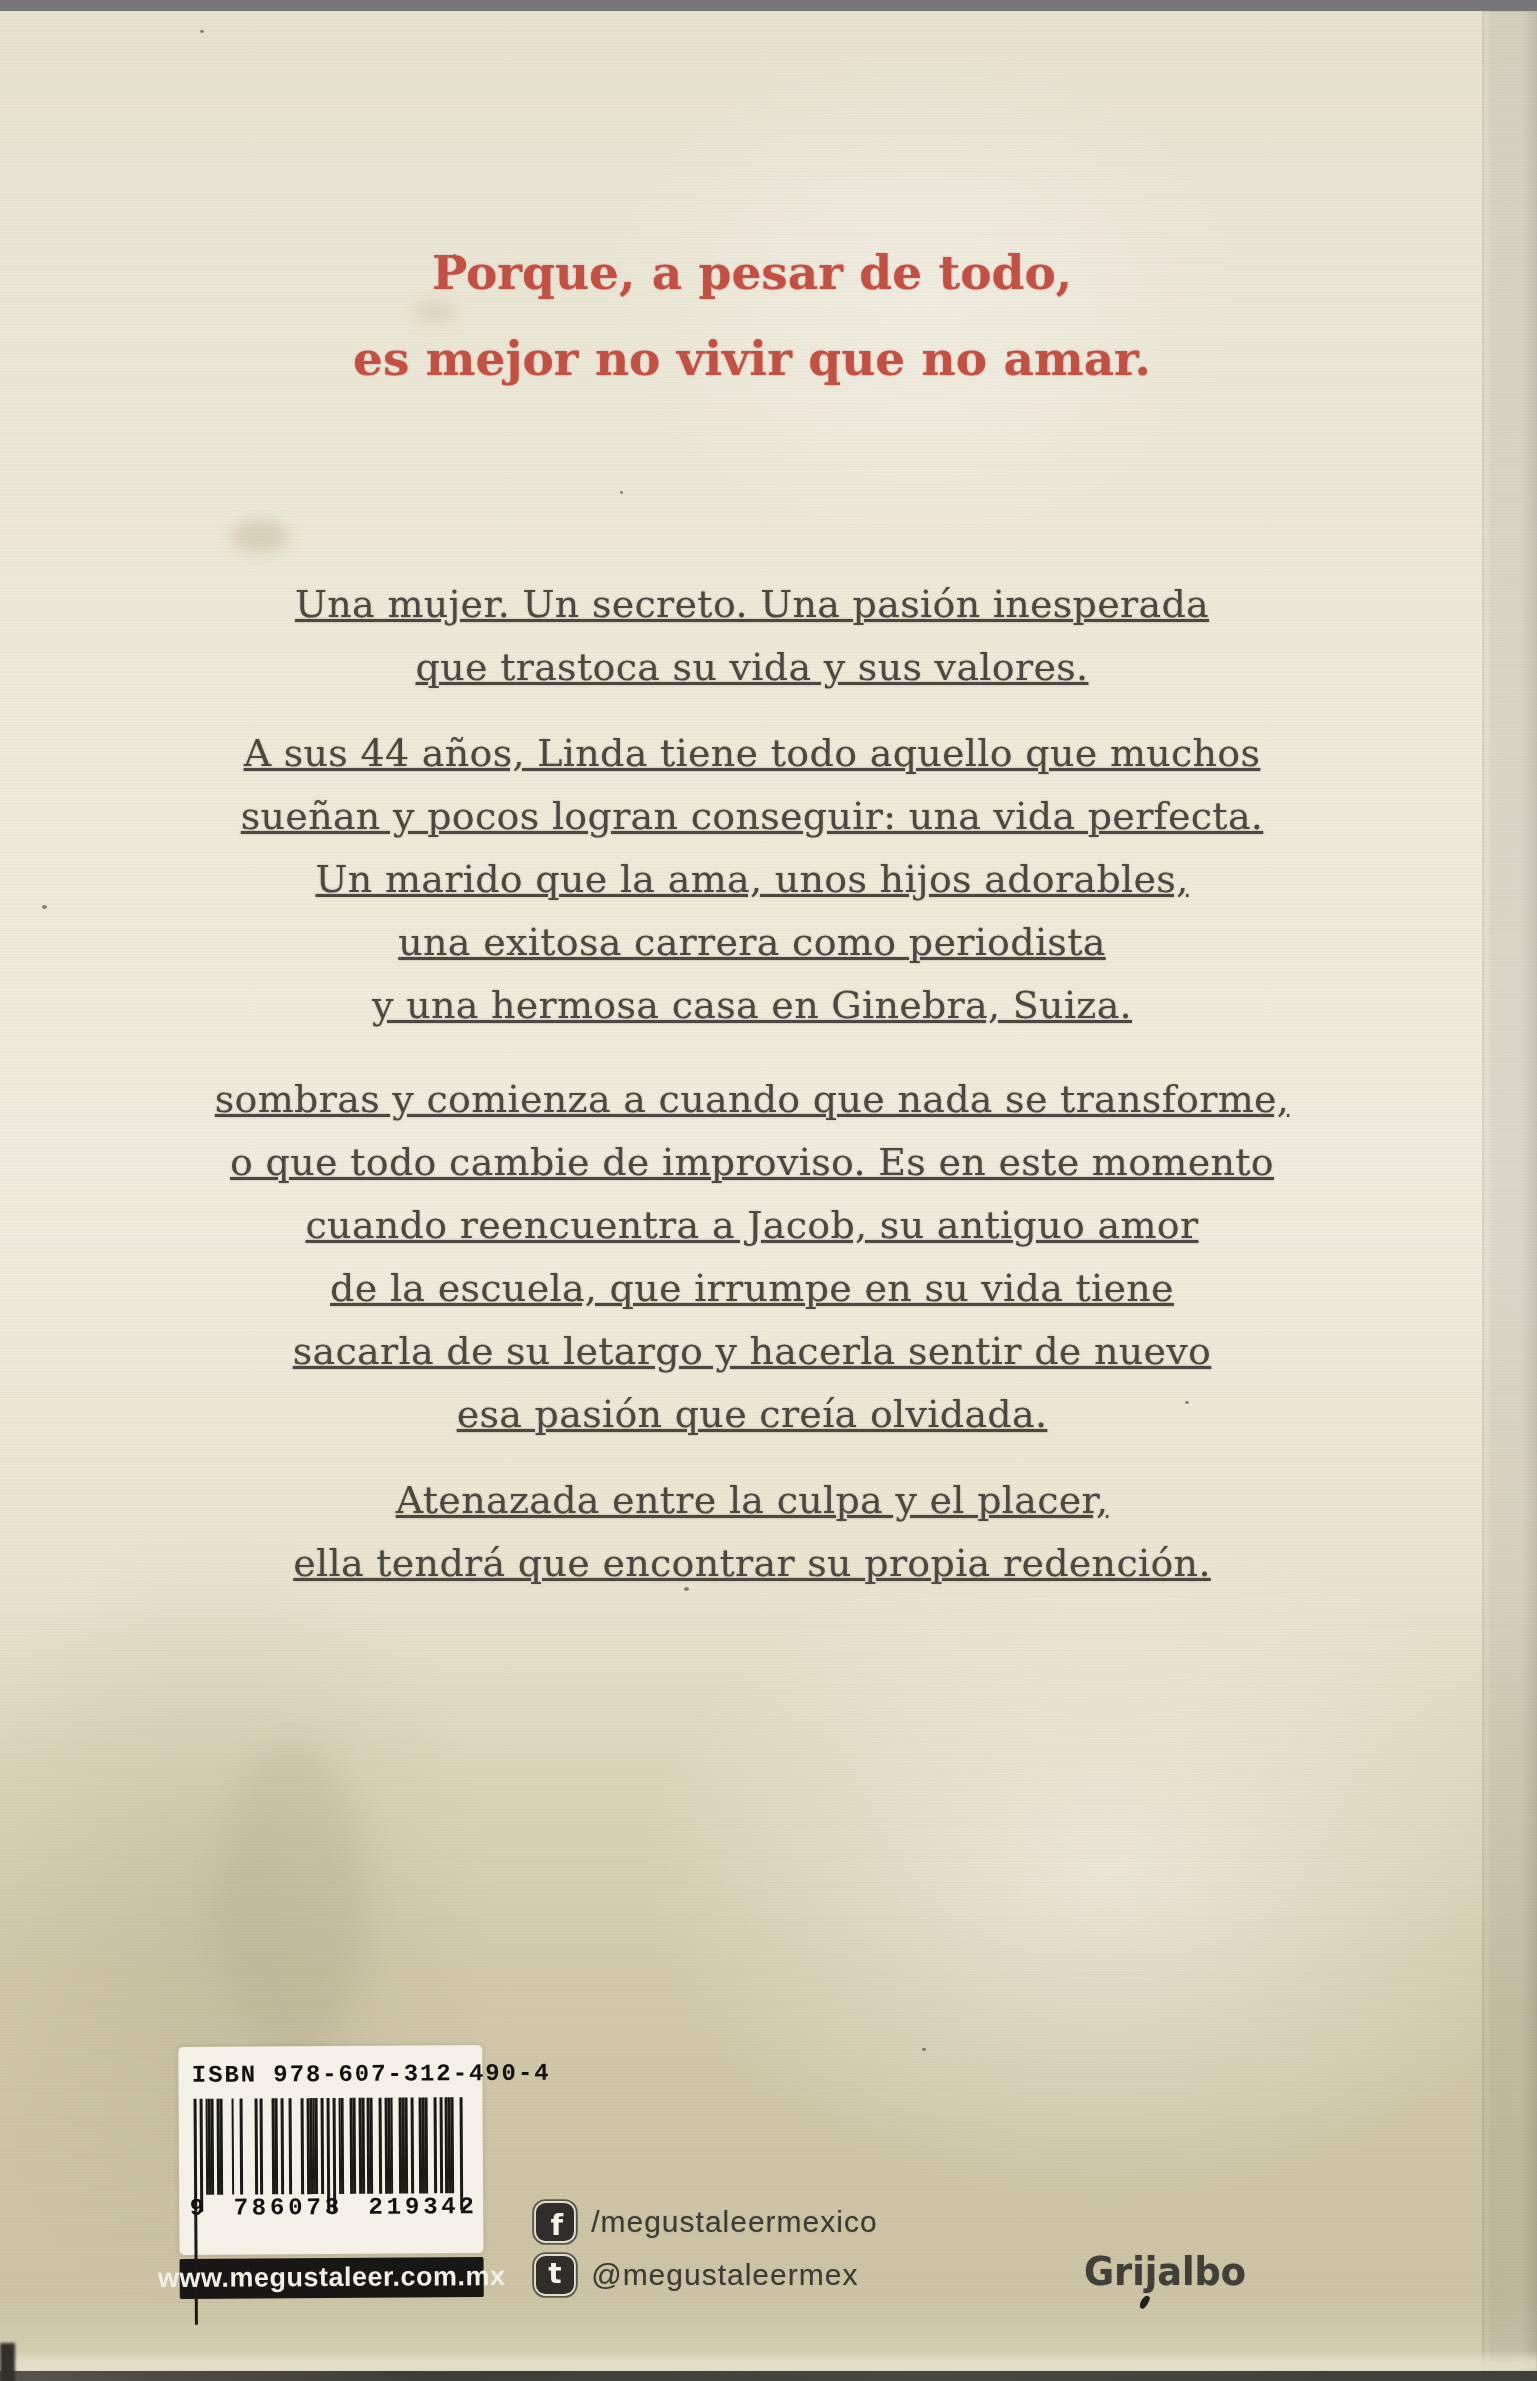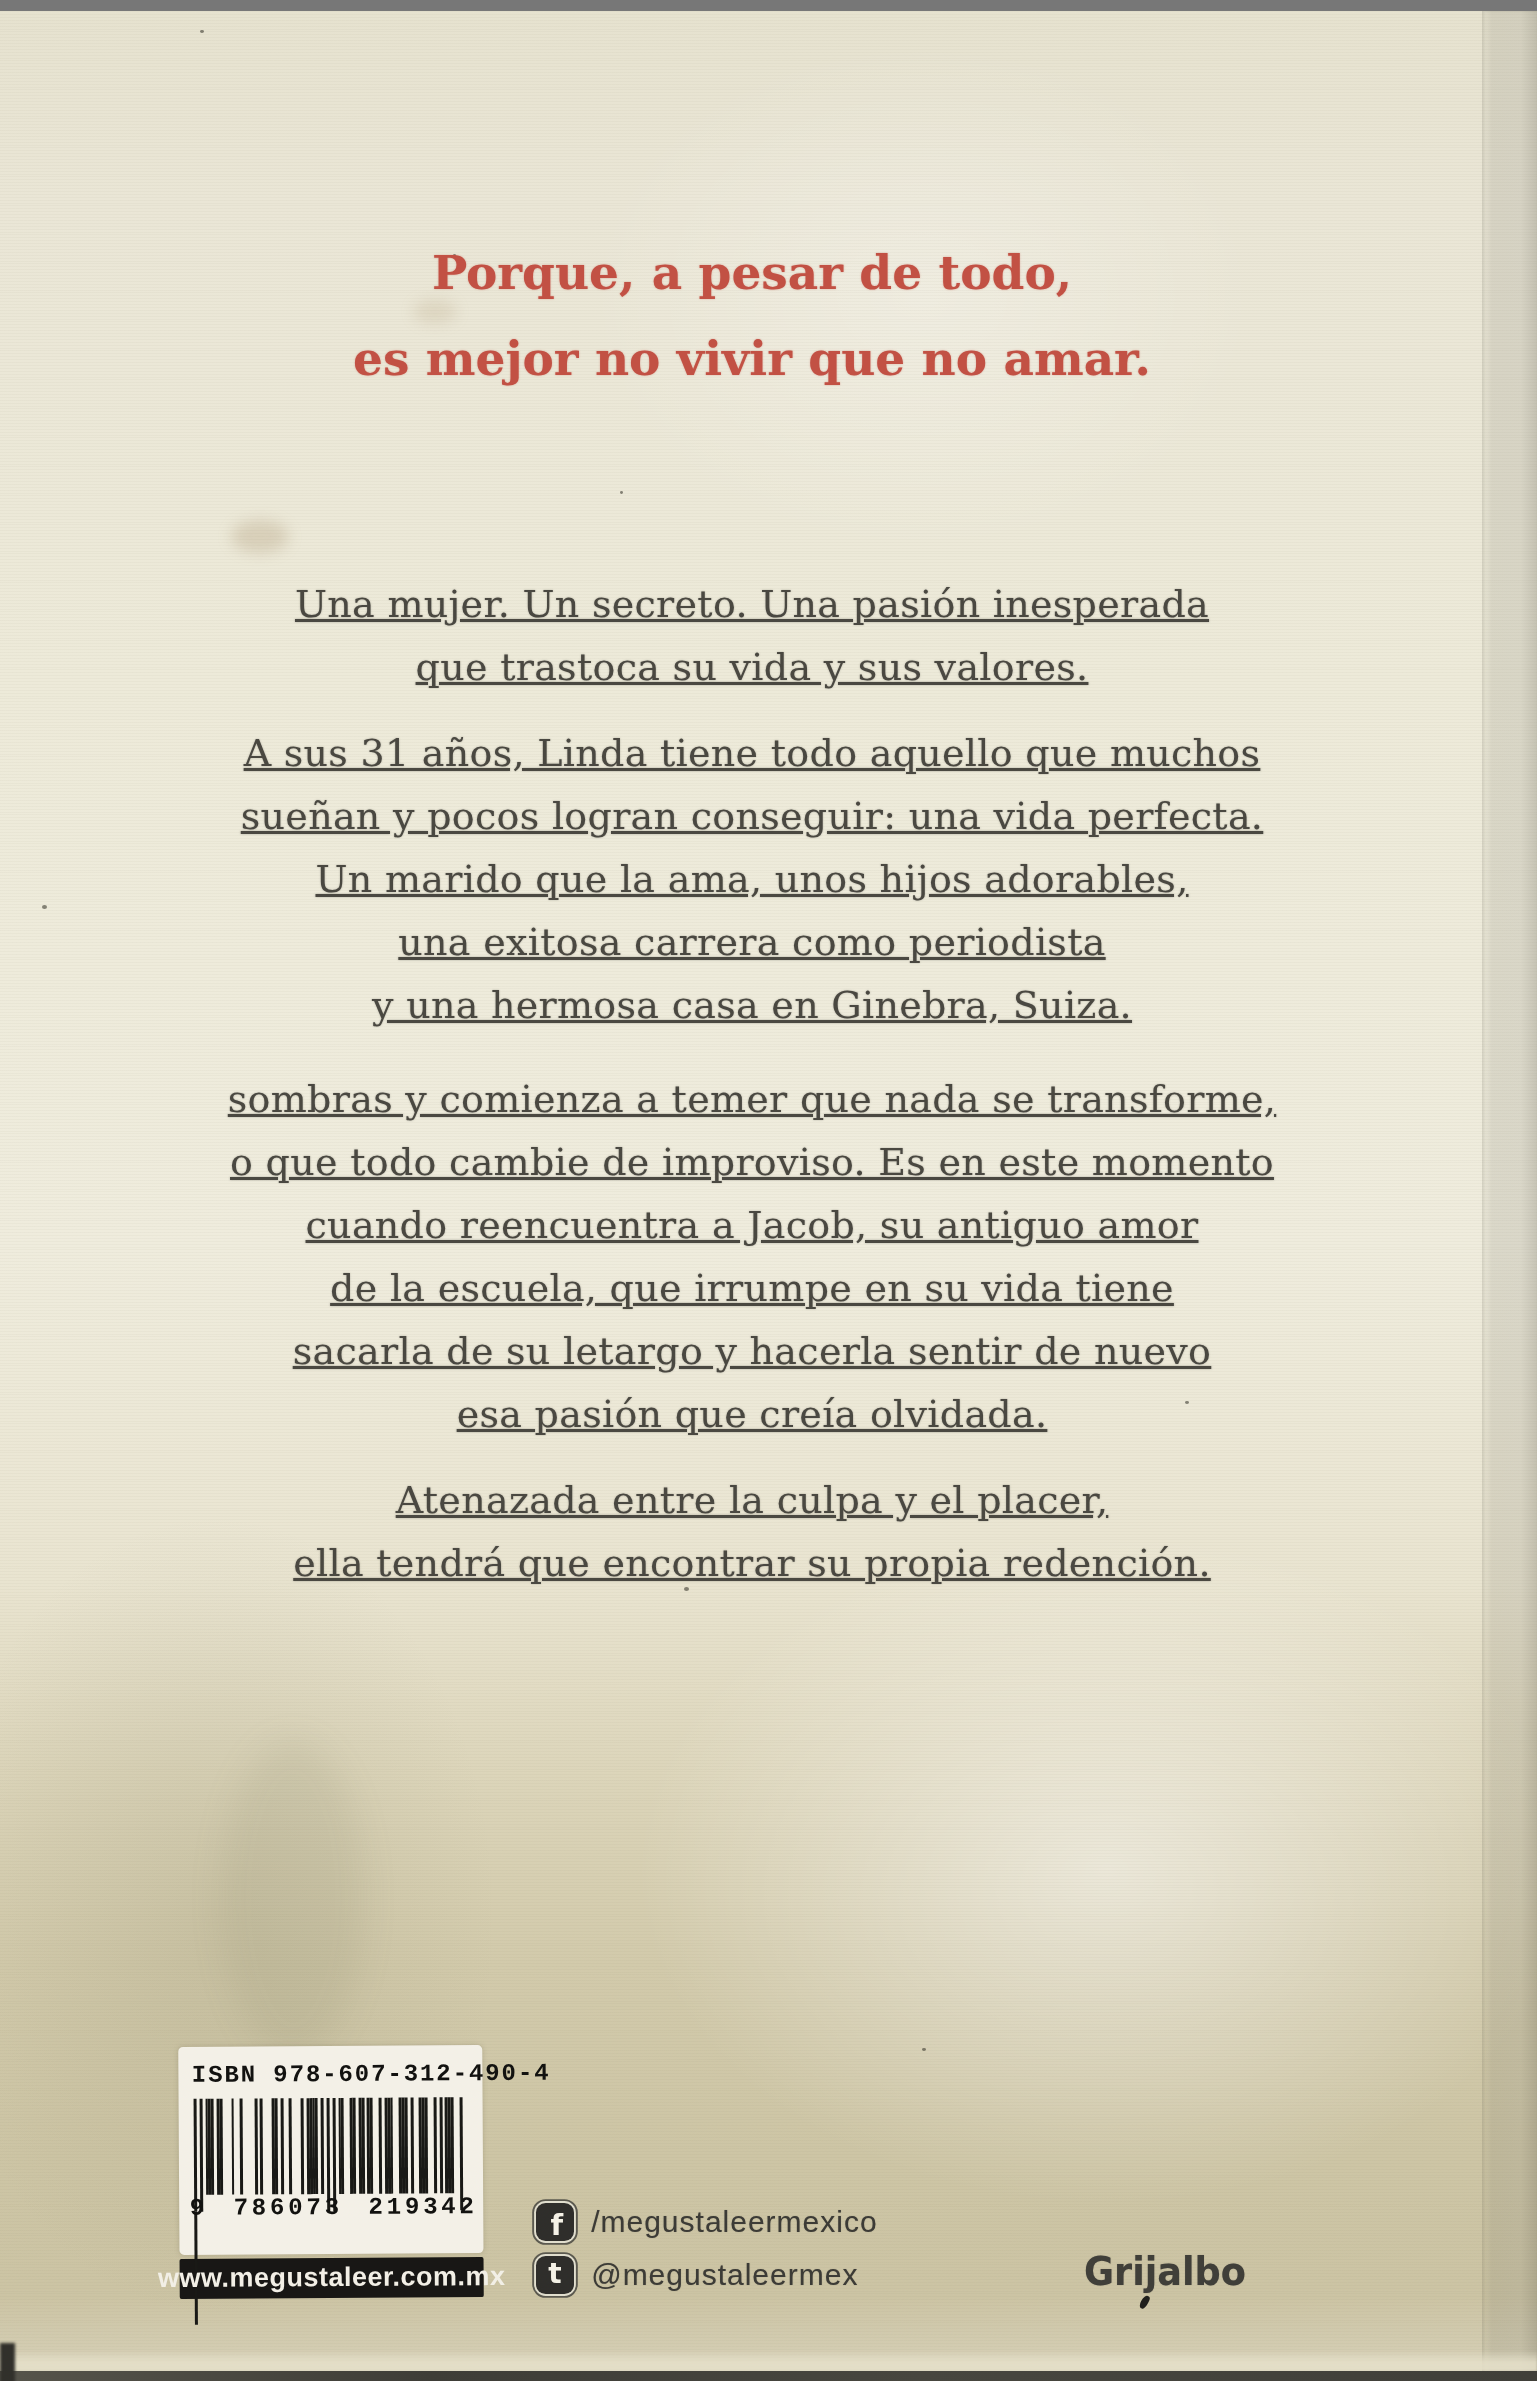--- a/index.html
+++ b/index.html
@@ -177,28 +177,28 @@
     <span class="line">Porque, a pesar de todo,</span>
     <span class="line">es mejor no vivir que no amar.</span>
   </div>
 
   <div class="content">
     <p>
       <span class="line">Una mujer. Un secreto. Una pasión inesperada</span>
       <span class="line">que trastoca su vida y sus valores.</span>
     </p>
     <p>
-      <span class="line">A sus 31 años, Linda tiene todo aquello que muchos</span>
+      <span class="line">A sus 44 años, Linda tiene todo aquello que muchos</span>
       <span class="line">sueñan y pocos logran conseguir: una vida perfecta.</span>
       <span class="line">Un marido que la ama, unos hijos adorables,</span>
       <span class="line">una exitosa carrera como periodista</span>
       <span class="line">y una hermosa casa en Ginebra, Suiza.</span>
     </p>
     <p class="gap-l">
-      <span class="line">sombras y comienza a temer que nada se transforme,</span>
+      <span class="line">sombras y comienza a cuando que nada se transforme,</span>
       <span class="line">o que todo cambie de improviso. Es en este momento</span>
       <span class="line">cuando reencuentra a Jacob, su antiguo amor</span>
       <span class="line">de la escuela, que irrumpe en su vida tiene</span>
       <span class="line">sacarla de su letargo y hacerla sentir de nuevo</span>
       <span class="line">esa pasión que creía olvidada.</span>
     </p>
     <p>
       <span class="line">Atenazada entre la culpa y el placer,</span>
       <span class="line">ella tendrá que encontrar su propia redención.</span>
     </p>

